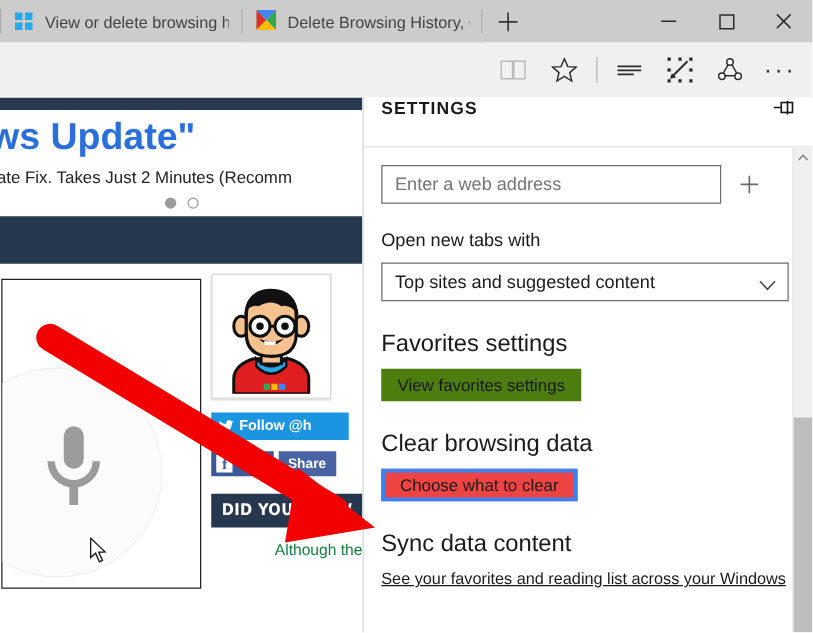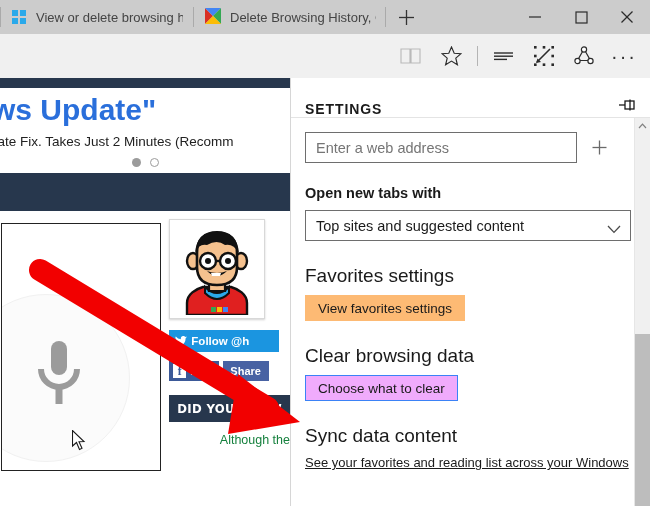--- a/index.html
+++ b/index.html
@@ -129,53 +129,53 @@
   
   .arrow-layer { position:absolute; top:78px; left:0; width:360px; height:428px; pointer-events:none; }
 
   
   .flyout {
     position:absolute; top:78px; left:290px; width:360px; height:428px;
     background:#ffffff; border-left:1px solid #d6d6d6;
     display:flex; flex-direction:column;
   }
   .fly-head {
-    height:40px; display:flex; align-items:flex-end; justify-content:space-between;
+    height:40px; display:flex; align-items:flex-start; justify-content:space-between;
     padding:0 13px 0 14px; border-bottom:1px solid #e4e4e4; flex:none;
   }
   .fly-title { font-size:14px; font-weight:bold; letter-spacing:.9px; color:#1a1a1a; }
   .fly-body { flex:1; position:relative; overflow:hidden; padding:14px 0 0 14px; }
 
   .addr-row { display:flex; align-items:center; gap:0; }
   .addr-input {
     width:272px; height:31px; border:1px solid #6e6e6e; background:#fff;
     font-size:14.5px; color:#767676; padding:0 10px; outline:none;
     font-family:"Liberation Sans", sans-serif;
   }
   .plus-btn {
     width:44px; height:31px; display:flex; align-items:center; justify-content:center;
     font-size:21px; color:#6a6a6a; font-weight:300;
   }
-  .sec-label { font-size:14.5px; color:#1a1a1a; margin:22px 0 9px 0;font-weight:bold; }
+  .sec-label { font-size:14.5px; color:#1a1a1a; margin:22px 0 9px 0; }
   .sel-wrap { position:relative; width:326px; }
   .sel {
     width:326px; height:31px; border:1px solid #6e6e6e; background:#fff;
     font-size:14.5px; color:#1a1a1a; padding:0 28px 0 10px;
     display:flex; align-items:center;
   }
   .chev { position:absolute; right:10px; top:10px; }
   .heading {
     font-size:19px; color:#1a1a1a; margin:24px 0 8px 0; font-weight:normal;
   }
   .gbtn {
     display:inline-flex; align-items:center; justify-content:center;
-    height:26px; padding:0 12px; background:#fdba74; color:#1a1a1a;
+    height:26px; padding:0 12px; background:#4d7c0f; color:#1a1a1a;
     font-size:13.5px; border:1px solid transparent; cursor:default;
   }
-  .gbtn.hovered { border:1px solid #3b82f6; background:#f0abfc; }
+  .gbtn.hovered { border:3px solid #3b82f6; background:#ef4444; }
   .sub-text { font-size:13px; color:#1a1a1a; margin-top:4px; white-space:nowrap;text-decoration:underline; }
 
   
   .sbar {
     position:absolute; right:0; top:0; width:16px; height:100%;
     background:#f0f0f0; border-left:1px solid #e6e6e6;
   }
   .sb-up { height:16px; display:flex; align-items:center; justify-content:center; }
   .sb-thumb {
     position:absolute; left:0; right:0; top:216px; bottom:0; background:#bdbdbd;

